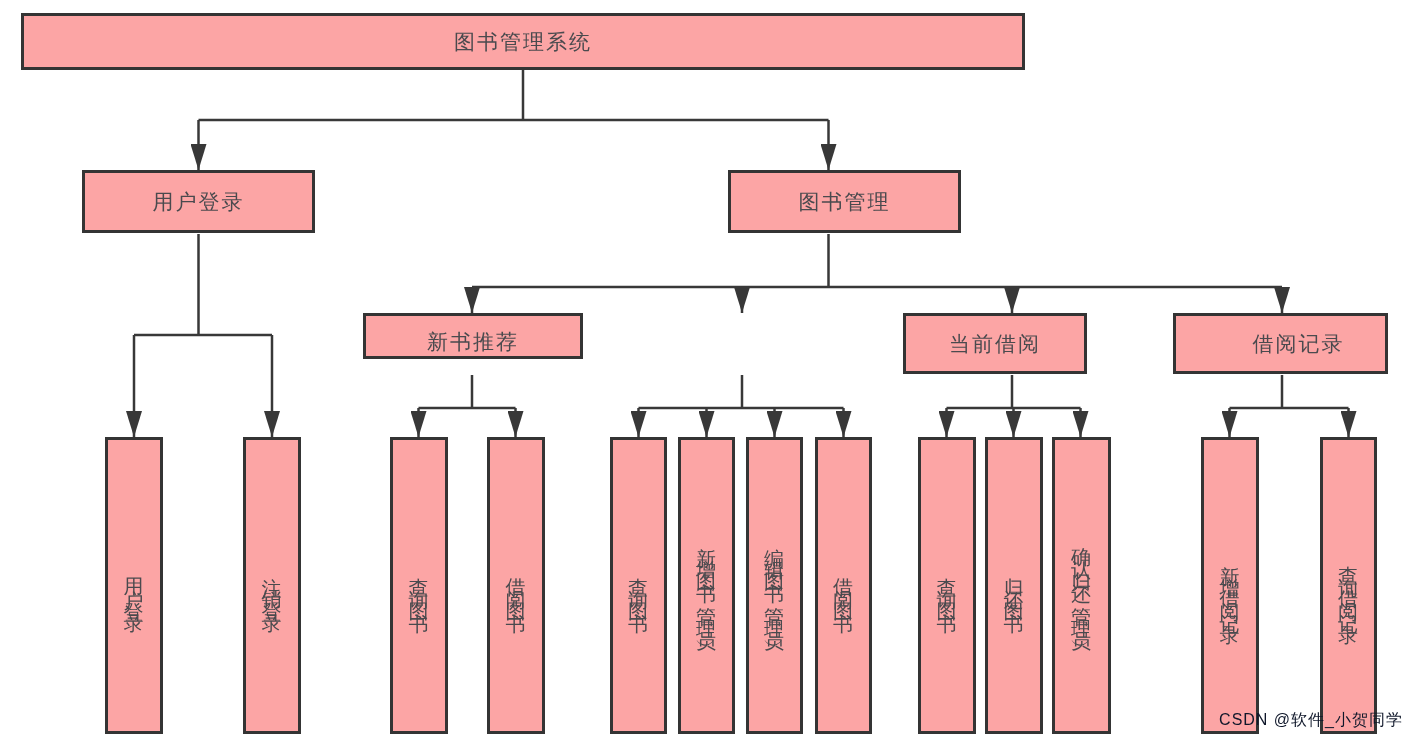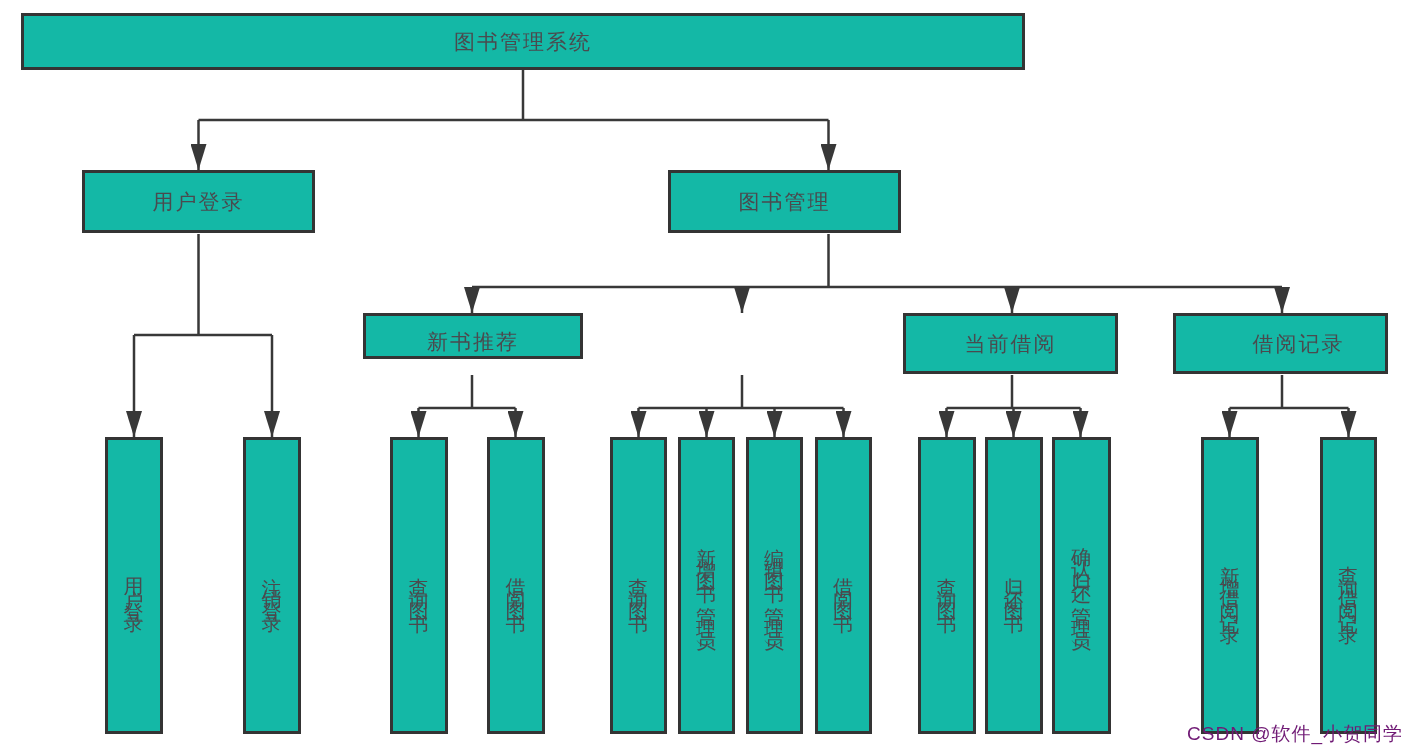--- a/index.html
+++ b/index.html
@@ -7,21 +7,21 @@
     position:relative;
     width:1405px;height:747px;
     background:#ffffff;
     font-family:"Liberation Sans", sans-serif;
     overflow:hidden;
   }
   #wires{position:absolute;left:0;top:0;z-index:0;}
   .box{
     position:absolute;
     box-sizing:border-box;
-    background:#14b8a6;
+    background:#fca5a5;
     border:3px solid #343434;
     display:flex;
     align-items:center;
     justify-content:center;
     z-index:1;
     color:#4a4a4e;
   }
   .hlabel{
     font-size:21px;
     letter-spacing:2px;
@@ -32,25 +32,25 @@
     writing-mode:vertical-rl;
     text-orientation:mixed;
     font-size:20px;
     letter-spacing:12px;
     line-height:1;
     color:#4a4a4e;
   }
   .watermark{
     position:absolute;
     right:2px;
-    bottom:0;
+    bottom:16px;
     z-index:3;
-    font-size:19px;
+    font-size:16px;
     letter-spacing:1px;
-    color:#701a75;
+    color:#0f172a;
     white-space:nowrap;
   }
 </style>
 </head>
 <body>
 
 <div id="canvas">
 
   <svg id="wires" width="1405" height="747" viewBox="0 0 1405 747">
     <defs>
@@ -97,28 +97,28 @@
     </g>
   </svg>
 
   <div class="box" style="left:21px;top:13px;width:1004px;height:57px;">
     <span class="hlabel">图书管理系统</span>
   </div>
 
   <div class="box" style="left:82px;top:170px;width:233px;height:63px;">
     <span class="hlabel">用户登录</span>
   </div>
-  <div class="box" style="left:668px;top:170px;width:233px;height:63px;">
+  <div class="box" style="left:728px;top:170px;width:233px;height:63px;">
     <span class="hlabel">图书管理</span>
   </div>
 
   <div class="box" style="left:363px;top:313px;width:220px;height:46px;align-items:flex-end;">
     <span class="hlabel">新书推荐</span>
   </div>
-  <div class="box" style="left:903px;top:313px;width:215px;height:61px;">
+  <div class="box" style="left:903px;top:313px;width:184px;height:61px;">
     <span class="hlabel">当前借阅</span>
   </div>
   <div class="box" style="left:1173px;top:313px;width:215px;height:61px;padding-left:36px;">
     <span class="hlabel">借阅记录</span>
   </div>
 
   <div class="box leaf" style="left:105px;top:437px;width:58px;height:297px;">
     <span class="vlabel">用户登录</span>
   </div>
   <div class="box leaf" style="left:243px;top:437px;width:58px;height:297px;">

